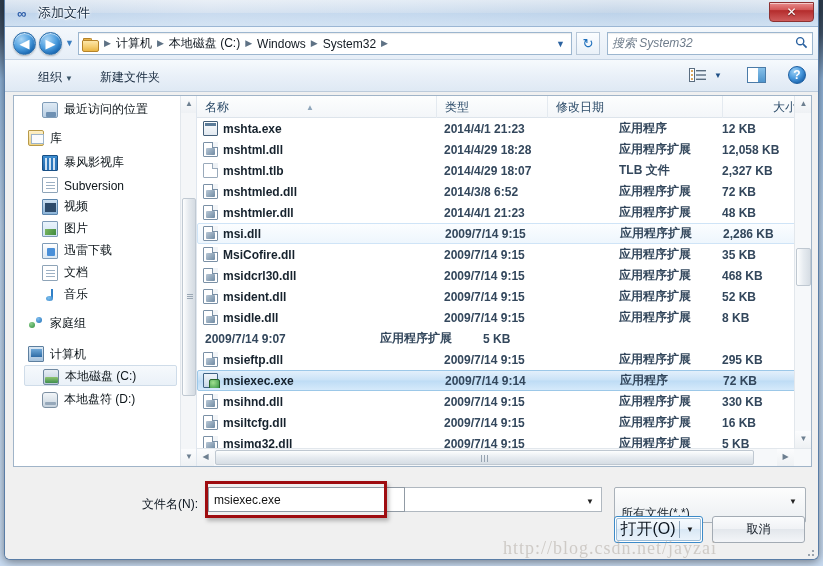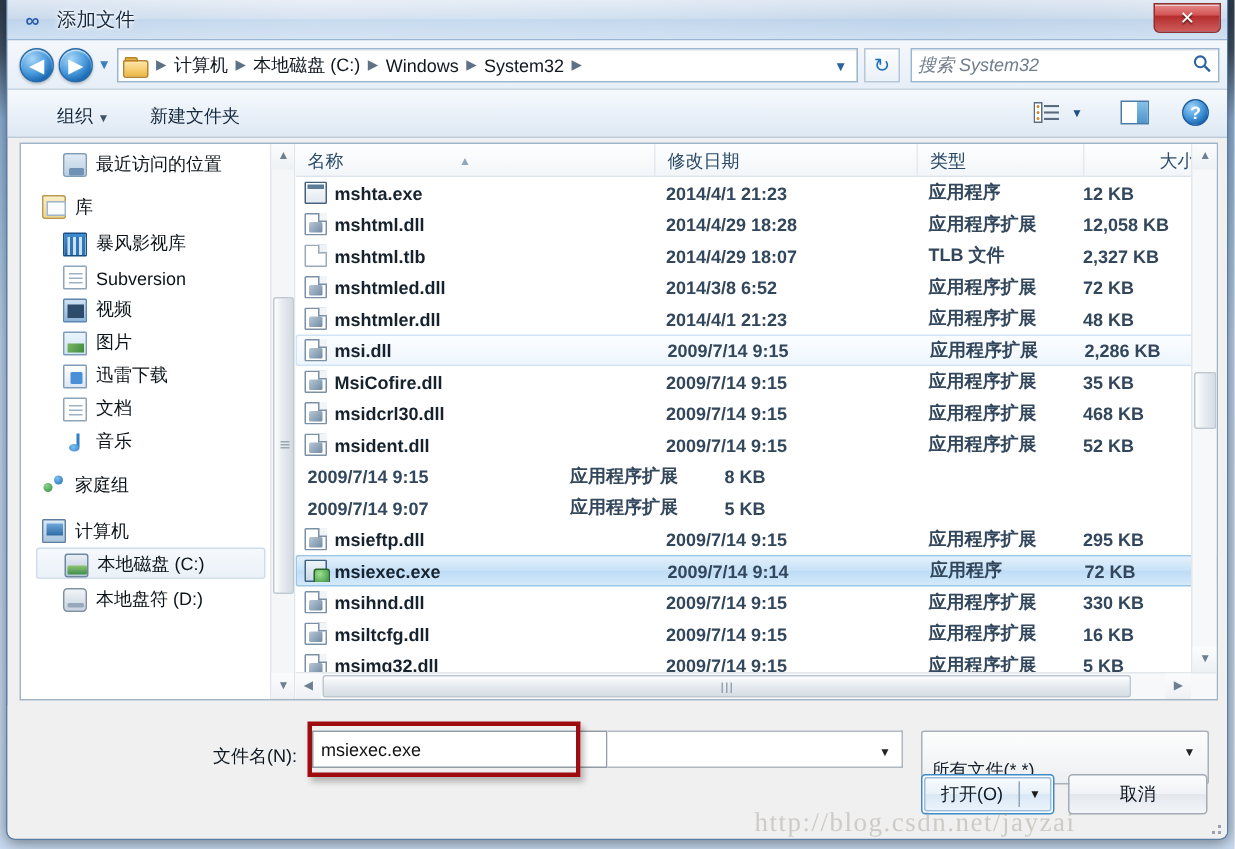--- a/index.html
+++ b/index.html
@@ -355,21 +355,21 @@
   #open-wrap {
     position: absolute; left: 609px; top: 516px; width: 89px; height: 27px;
     border: 1px solid #3c8ac8; border-radius: 3px;
     background: #fff; padding: 1px;
   }
   #open-btn {
     width: 100%; height: 100%; display: flex; align-items: center;
     background: linear-gradient(180deg,#f7fbfe 0%,#e8f1f9 48%,#d9e8f5 50%,#eaf3fb 100%);
     border: 1px solid #9bbdd9; border-radius: 2px; cursor: default;
   }
-  #open-label { flex: 1; text-align: center; font-size: 12px; color: #0d1620; }
+  #open-label { flex: 1; text-align: center; font-size: 16px; color: #0d1620; }
   #open-sep { width: 1px; height: 17px; background: #8fa6ba; }
   #open-caret { width: 20px; text-align: center; font-size: 8px; color: #1a1a1a; }
   #cancel-btn {
     position: absolute; left: 707px; top: 516px; width: 93px; height: 27px;
     background: linear-gradient(180deg,#fbfcfd 0%,#f0f2f5 48%,#e3e7ec 50%,#f3f5f8 100%);
     border: 1px solid #a3abb4; border-radius: 3px;
     font-size: 12px; color: #0d1620; text-align: center; line-height: 25px; cursor: default;
   }
   #watermark {
     position: absolute; left: 498px; top: 538px;
@@ -519,22 +519,22 @@
         <div class="sb-arrow" id="side-sb-down">▼</div>
       </div>
     </div>
 
     <div id="filelist">
       <div id="headerrow">
         <div class="col-head c-name">
           <span>名称</span>
           <span id="sort-mark">▲</span>
         </div>
+        <div class="col-head c-type">类型</div>
         <div class="col-head c-date">修改日期</div>
-        <div class="col-head c-type">类型</div>
         <div class="col-head c-size">大小</div>
       </div>
 
       <div id="rows">
           <div class="row">
             <div class="cell-name">
               <span class="fico fico-exe"></span>
               <span>mshta.exe</span>
             </div>
             <div class="cell-date">2014/4/1 21:23</div>
@@ -607,20 +607,24 @@
           <div class="row">
             <div class="cell-name">
               <span class="fico fico-dll"></span>
               <span>msident.dll</span>
             </div>
             <div class="cell-date">2009/7/14 9:15</div>
             <div class="cell-type">应用程序扩展</div>
             <div class="cell-size">52 KB</div>
           </div>
           <div class="row">
+            <div class="cell-name">
+              <span class="fico fico-dll"></span>
+              <span>msidle.dll</span>
+            </div>
             <div class="cell-date">2009/7/14 9:15</div>
             <div class="cell-type">应用程序扩展</div>
             <div class="cell-size">8 KB</div>
           </div>
           <div class="row">
             <div class="cell-date">2009/7/14 9:07</div>
             <div class="cell-type">应用程序扩展</div>
             <div class="cell-size">5 KB</div>
           </div>
           <div class="row">

